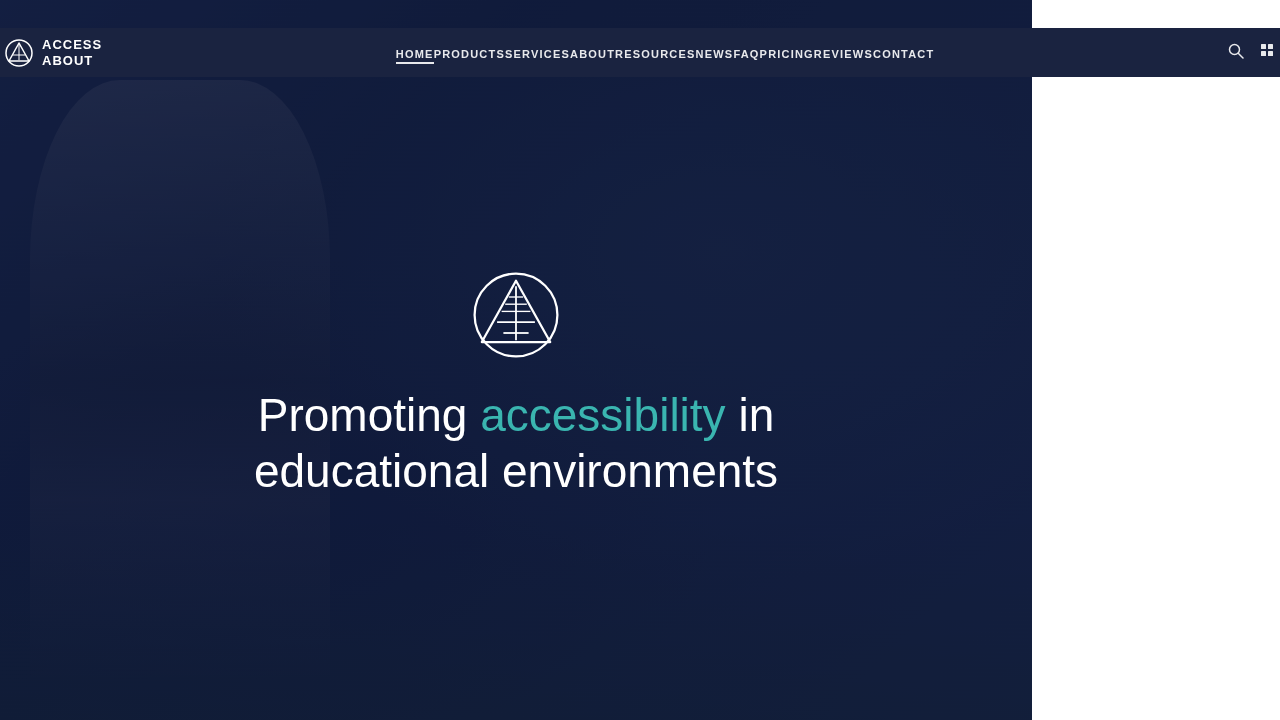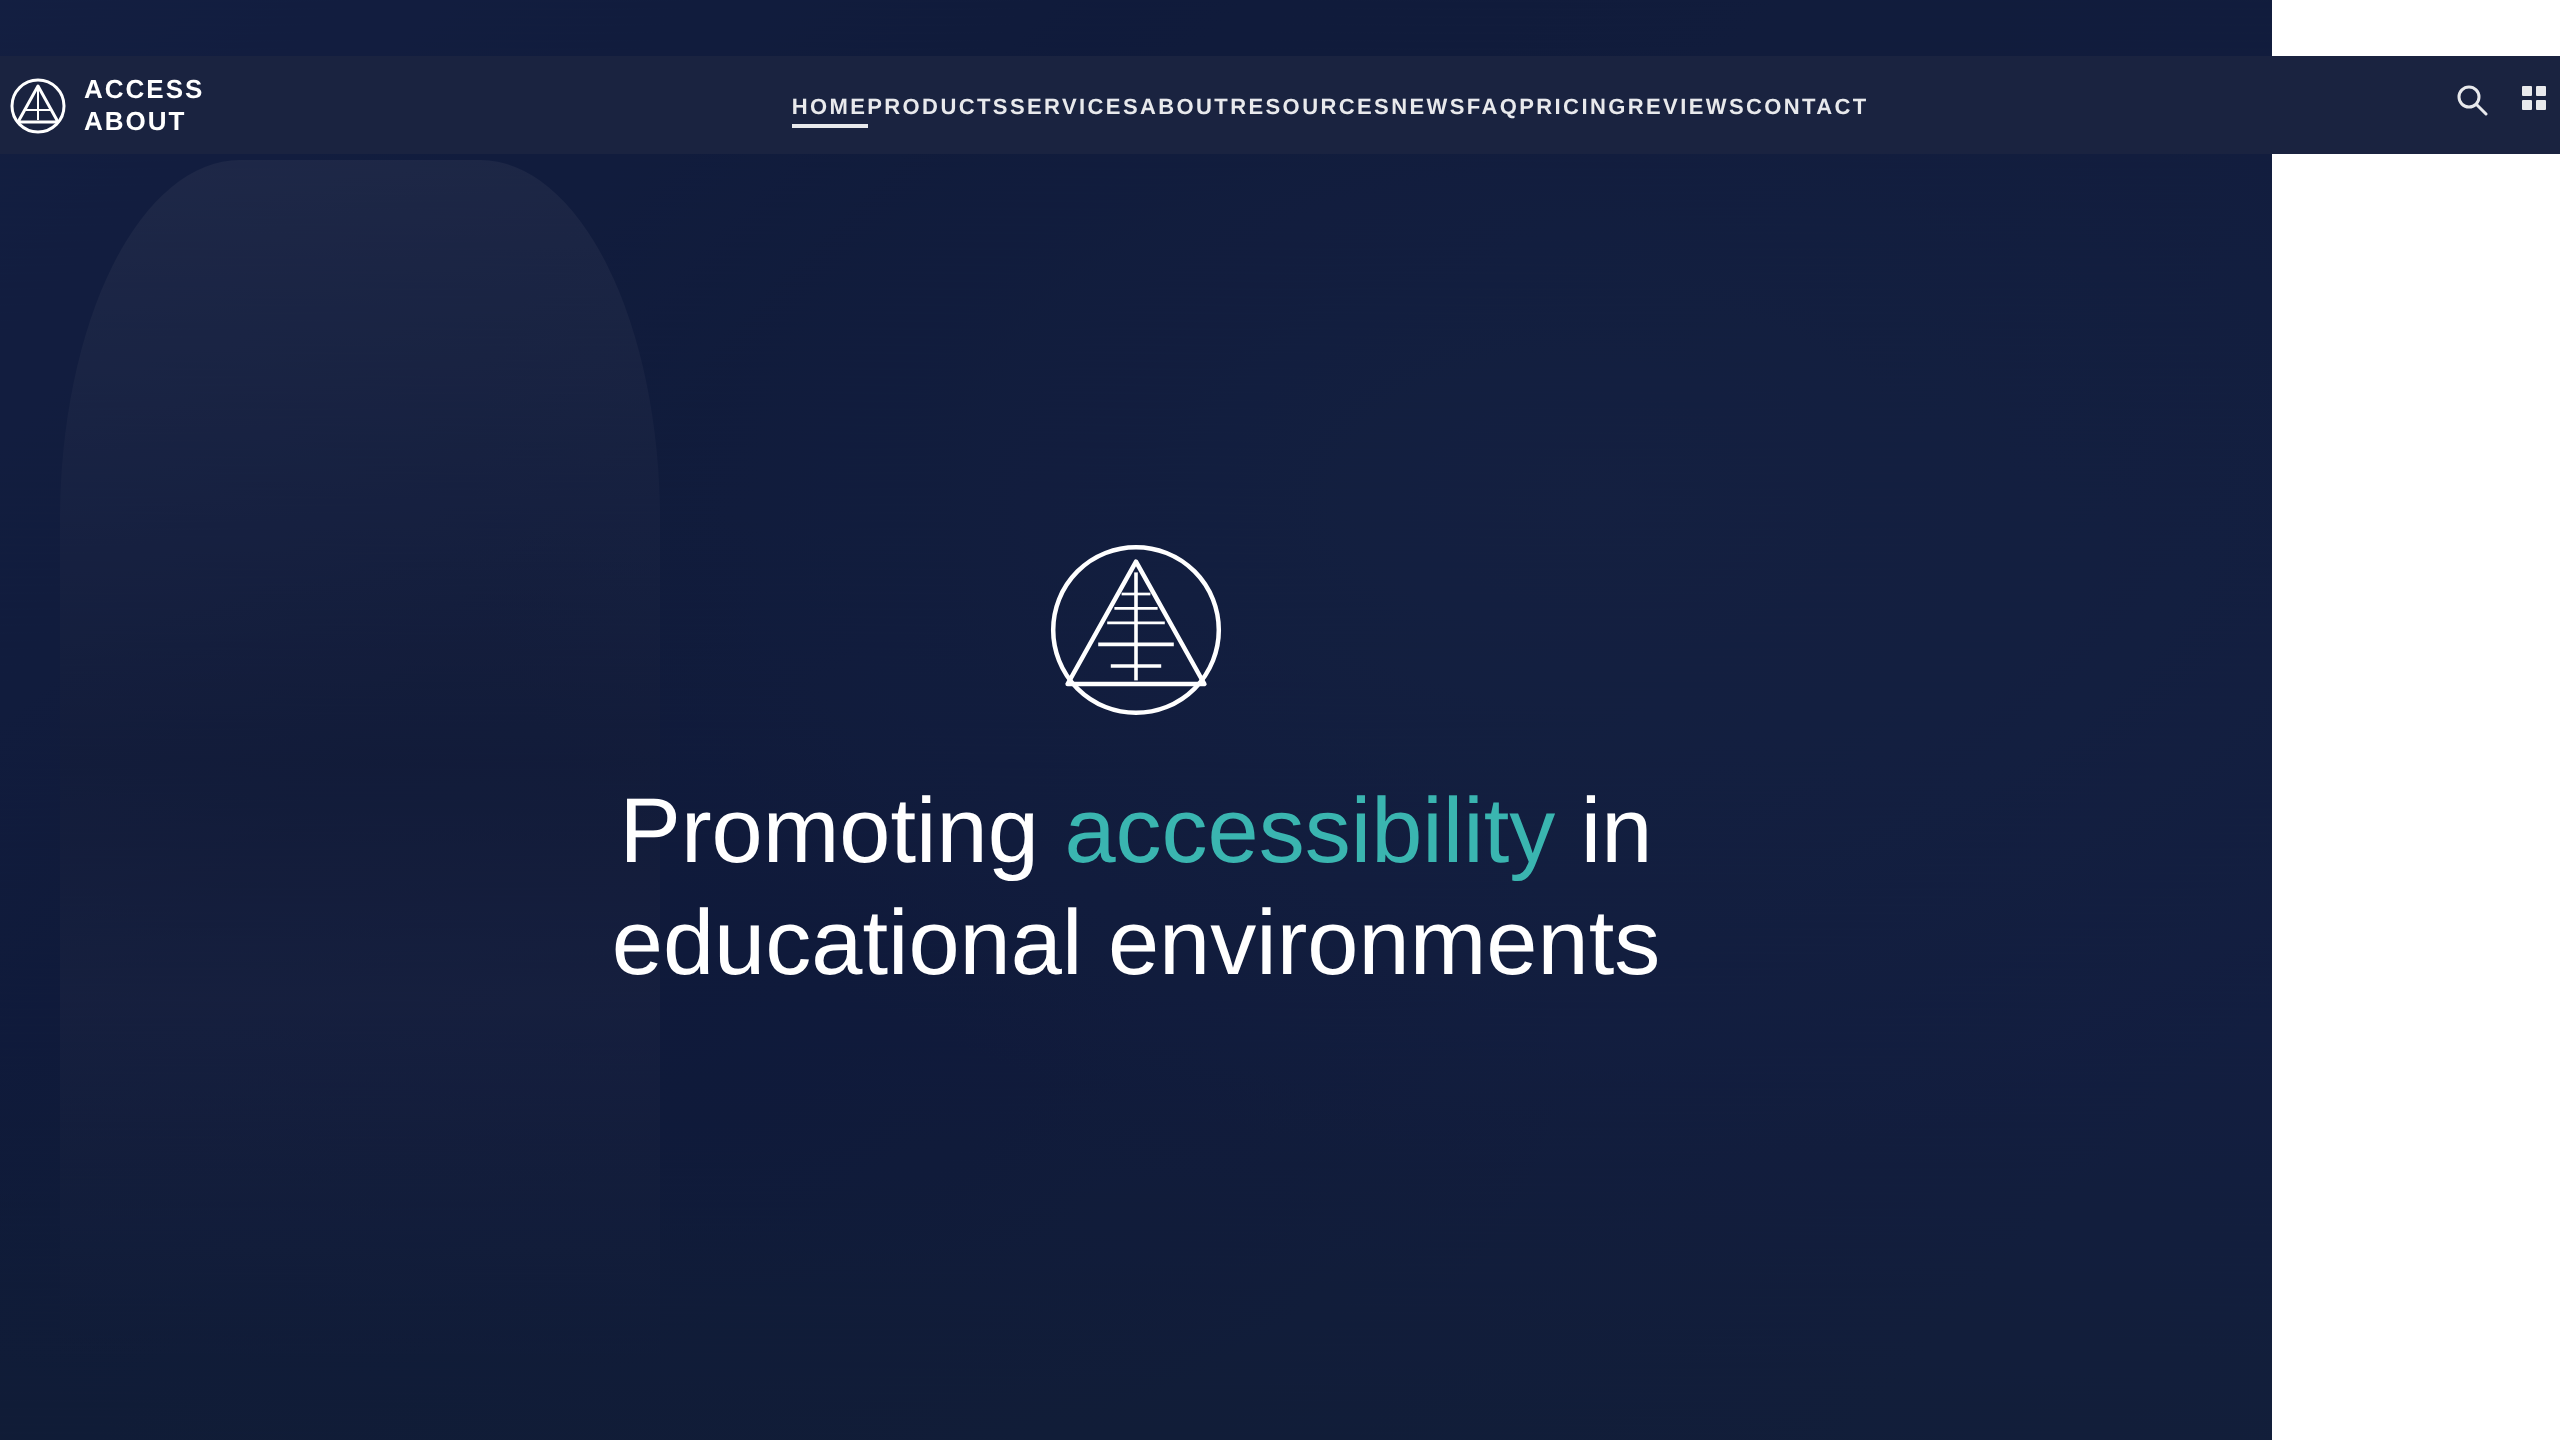--- a/index.html
+++ b/index.html
@@ -85,21 +85,21 @@
       cursor: pointer;
       opacity: 0.9;
       font-size: 16px;
     }
 
     
     .hero {
       position: absolute;
       top: 0;
       left: 0;
-      width: 1136px;
+      width: 1032px;
       height: 720px;
       background: #0f172a;
       overflow: hidden;
     }
 
     
     .hero-bg {
       position: absolute;
       top: 0;
       left: 0;

